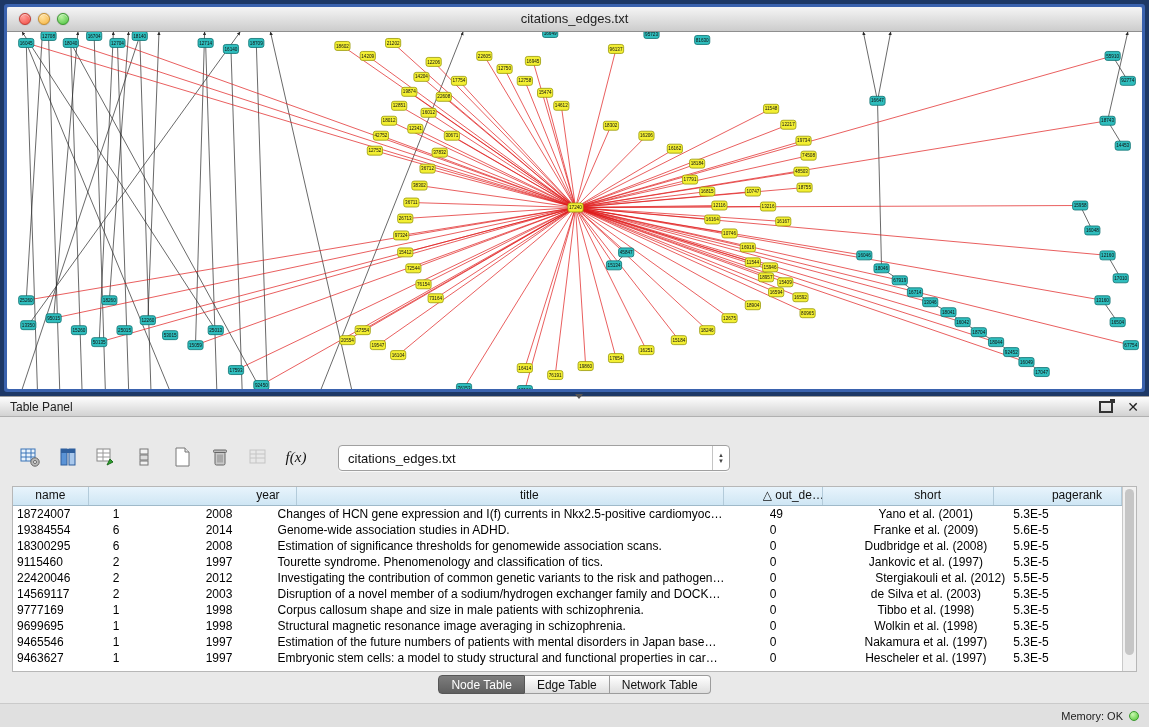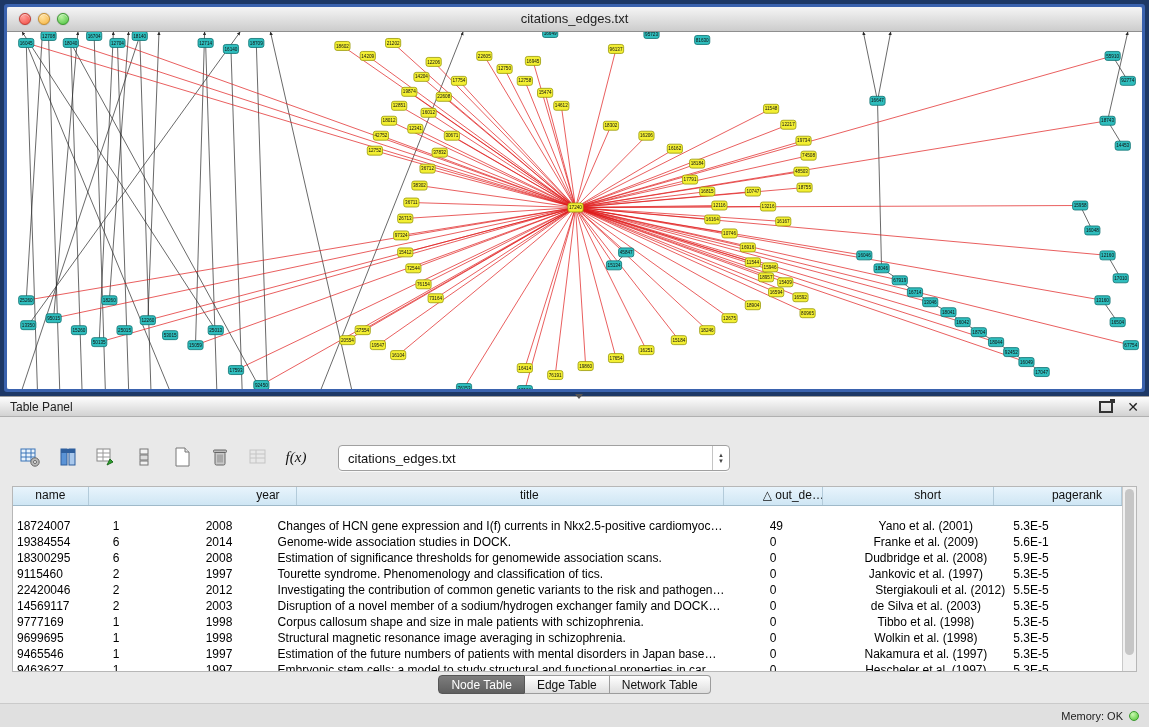--- a/index.html
+++ b/index.html
@@ -57,21 +57,21 @@
     font-size:13px;color:#111;box-shadow:0 1px 0 rgba(255,255,255,.7);
   }
   .selector .val{flex:1;padding-left:9px;}
   .stepper{width:16px;border-left:1px solid #c4c4c4;display:flex;flex-direction:column;align-items:center;justify-content:center;line-height:6px;font-size:6px;color:#444;height:100%;}
 
   
   .tablebox{position:absolute;left:12px;top:69px;width:1125px;height:186px;background:#fff;border:1px solid #b7b7b7;display:flex;flex-direction:row;box-sizing:border-box;}
   .tablecols{flex:1;overflow:hidden;display:flex;flex-direction:column;}
   .thead{display:flex;height:18px;flex:0 0 18px;background:linear-gradient(#e8f4fc,#cfe6f4);border-bottom:1px solid #9fb9c9;gap:39px;}
   .th{box-sizing:border-box;border-right:1px solid #b3cbda;font-size:12px;color:#111;text-align:center;line-height:17px;overflow:hidden;white-space:nowrap;}
-  .tbody{flex:1;overflow:hidden;margin-top:12px;}
+  .tbody{flex:1;overflow:hidden;}
   .tr{display:flex;height:16px;line-height:16px;}
   .td{box-sizing:border-box;padding:0 4px;font-size:12px;color:#000;white-space:nowrap;overflow:hidden;}
   .vscroll{flex:0 0 13px;background:#f1f1f1;border-left:1px solid #c9c9c9;position:relative;}
   .vthumb{position:absolute;left:2px;right:2px;top:2px;height:90%;background:#c6c6c6;border-radius:5px;}
 
   
   .tabsrow{position:absolute;left:0;top:258px;width:1149px;display:flex;justify-content:center;}
   .tab{
     height:19px;font-size:12px;font-family:inherit;padding:0 12px;
     background:linear-gradient(#ffffff,#dedede);border:1px solid #9c9c9c;border-left-width:0;
@@ -845,24 +845,24 @@
             <div class="td" style="width: 72px; text-align: left;">2008</div>
             <div class="td" style="width: 493px; text-align: left;">Changes of HCN gene expression and I(f) currents in Nkx2.5-positive cardiomyoc…</div>
             <div class="td" style="width: 77px; text-align: left;">49</div>
             <div class="td" style="width: 167px; text-align: center;">Yano et al. (2001)</div>
             <div class="td" style="width: 113px; text-align: left;">5.3E-5</div>
           </div>
           <div class="tr">
             <div class="td" style="width: 96px; text-align: left;">19384554</div>
             <div class="td" style="width: 93px; text-align: left;">6</div>
             <div class="td" style="width: 72px; text-align: left;">2014</div>
-            <div class="td" style="width: 493px; text-align: left;">Genome-wide association studies in DOCK.</div>
+            <div class="td" style="width: 493px; text-align: left;">Genome-wide association studies in ADHD.</div>
             <div class="td" style="width: 77px; text-align: left;">0</div>
             <div class="td" style="width: 167px; text-align: center;">Franke et al. (2009)</div>
-            <div class="td" style="width: 113px; text-align: left;">5.6E-1</div>
+            <div class="td" style="width: 113px; text-align: left;">5.6E-5</div>
           </div>
           <div class="tr">
             <div class="td" style="width: 96px; text-align: left;">18300295</div>
             <div class="td" style="width: 93px; text-align: left;">6</div>
             <div class="td" style="width: 72px; text-align: left;">2008</div>
             <div class="td" style="width: 493px; text-align: left;">Estimation of significance thresholds for genomewide association scans.</div>
             <div class="td" style="width: 77px; text-align: left;">0</div>
             <div class="td" style="width: 167px; text-align: center;">Dudbridge et al. (2008)</div>
             <div class="td" style="width: 113px; text-align: left;">5.9E-5</div>
           </div>

